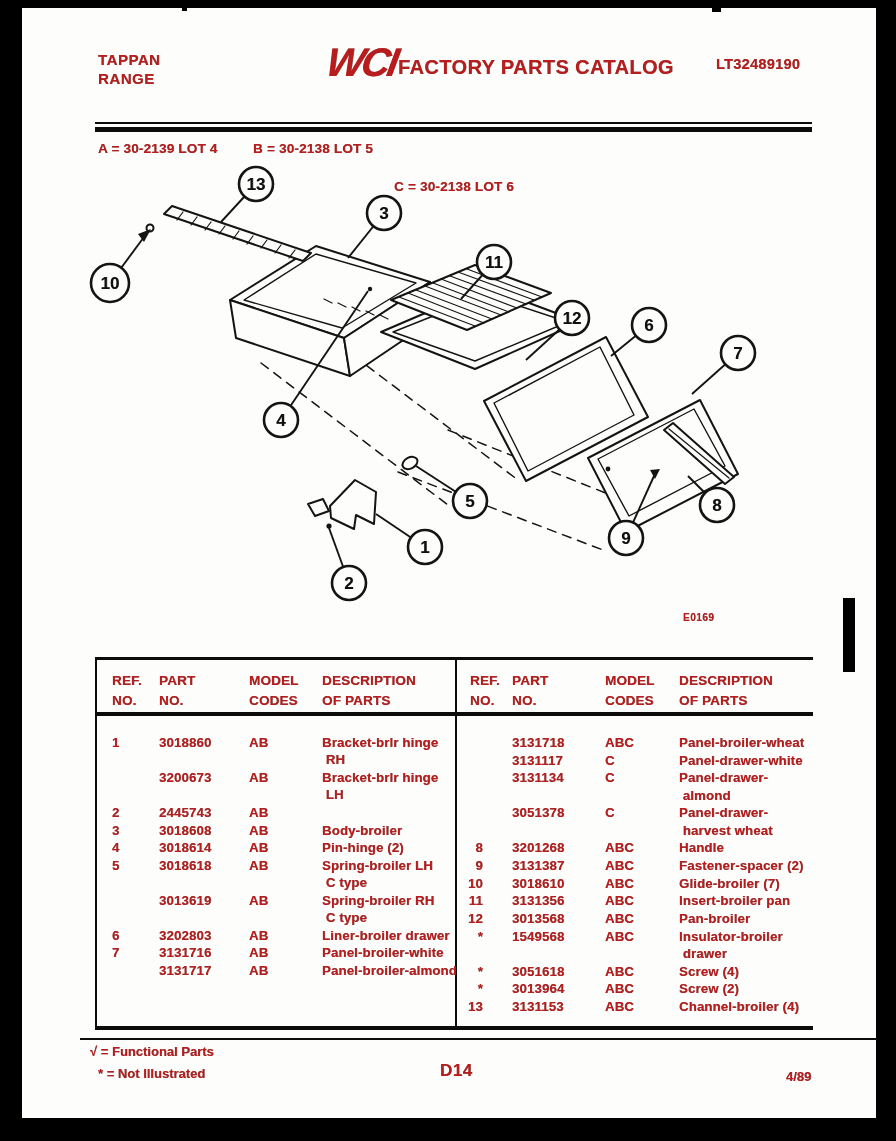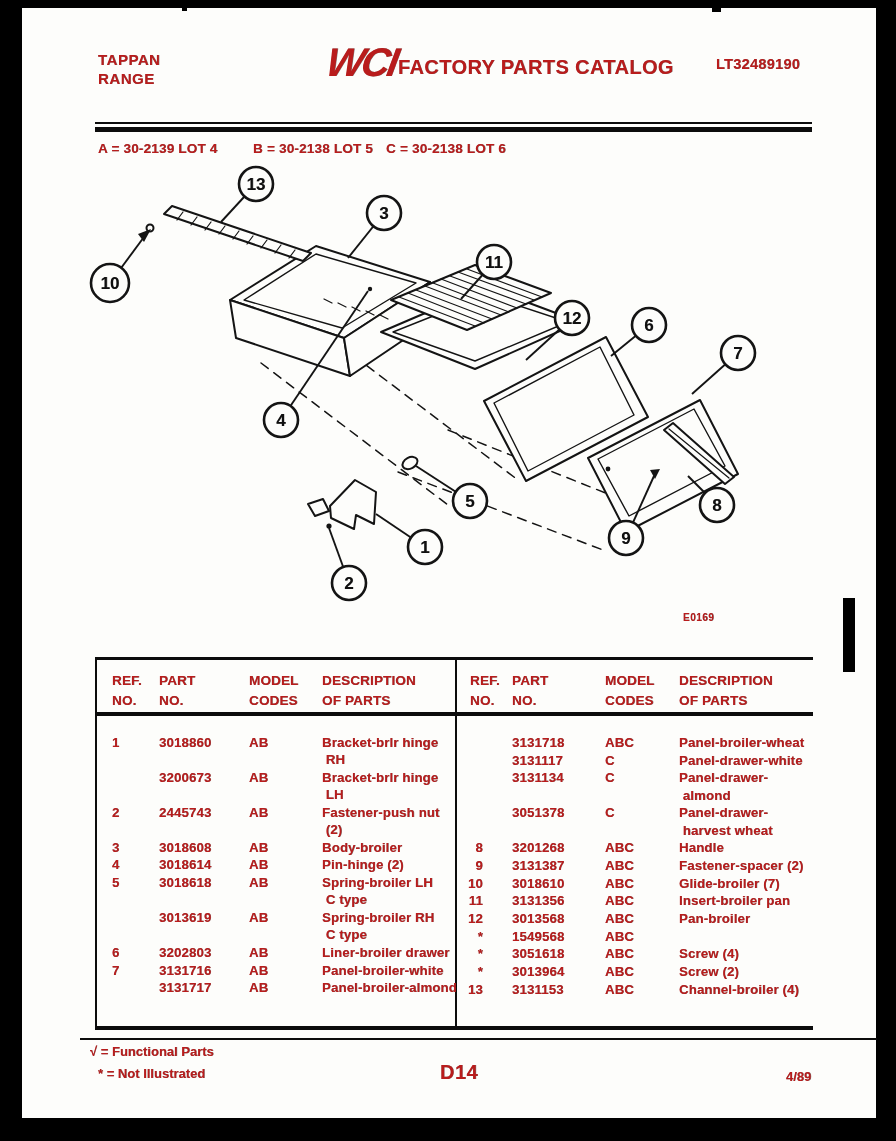--- a/index.html
+++ b/index.html
@@ -37,21 +37,21 @@
   .half-left .prow{grid-template-columns:47px 90px 73px auto;padding-left:15px;}
   .half-right .prow{grid-template-columns:55px 93px 74px auto;}
   .half-right .cell.ref{text-align:right;padding-right:29px;}
   .half-right .hdr-row .cell.ref{text-align:left;padding-right:0;padding-left:13px;}
   .cell{white-space:pre;font-size:13.2px;line-height:17.2px;font-weight:700;letter-spacing:.15px;}
   .hdr-row .cell{font-size:13.5px;line-height:20px;}
   
   .foot-rule{left:58px;top:1030px;width:797px;height:2px;background:#0c0c0c;}
   .legend1{left:68px;top:1036px;font-size:13px;}
   .legend2{left:76px;top:1058px;font-size:13px;}
-  .pagecode{left:418px;top:1053px;font-size:20px;letter-spacing:.5px;}
+  .pagecode{left:418px;top:1053px;font-size:17px;letter-spacing:.5px;}
   .issue{left:764px;top:1061px;font-size:13px;}
   
   .blob{background:#000;}
 </style>
 </head>
 <body>
 
 <div class="page">
 
   <div class="abs brand b">
@@ -59,21 +59,21 @@
     <div>RANGE</div>
   </div>
   <div class="abs logo">WCI</div>
   <div class="abs cat-title b">FACTORY PARTS CATALOG</div>
   <div class="abs docnum b">LT32489190</div>
   <div class="abs rule-thin"></div>
   <div class="abs rule-thick"></div>
 
   <div class="abs lot b" style="left:76px;">A = 30-2139 LOT 4</div>
   <div class="abs lot b" style="left:231px;">B = 30-2138 LOT 5</div>
-  <div class="abs lot b" style="left:364px;">C = 30-2138 LOT 6</div>
+  <div class="abs lot b" style="left:372px;margin-top:38px;">C = 30-2138 LOT 6</div>
 
   <svg id="diagram-svg" class="abs" width="730" height="480" viewBox="95 165 730 480">
     <g stroke="#141414" fill="none" stroke-width="2" stroke-linejoin="round" stroke-linecap="round">
 
       <g stroke-width="1.5" stroke-dasharray="9 7">
         <line x1="283" y1="363" x2="470" y2="505"></line>
         <line x1="376" y1="356" x2="540" y2="480"></line>
         <line x1="420" y1="472" x2="625" y2="550"></line>
         <line x1="470" y1="430" x2="665" y2="508"></line>
       </g>
@@ -260,22 +260,20 @@
             <div class="cell ref"></div>
             <div class="cell part">3200673</div>
             <div class="cell codes">AB</div>
             <div class="cell desc">Bracket-brlr hinge
  LH</div>
           </div>
           <div class="prow">
             <div class="cell ref">2</div>
             <div class="cell part">2445743</div>
             <div class="cell codes">AB</div>
-            <div class="cell desc">Fastener-push nut
- (2)</div>
           </div>
           <div class="prow">
             <div class="cell ref">3</div>
             <div class="cell part">3018608</div>
             <div class="cell codes">AB</div>
             <div class="cell desc">Body-broiler</div>
           </div>
           <div class="prow">
             <div class="cell ref">4</div>
             <div class="cell part">3018614</div>
@@ -382,20 +380,22 @@
           <div class="prow">
             <div class="cell ref">12</div>
             <div class="cell part">3013568</div>
             <div class="cell codes">ABC</div>
             <div class="cell desc">Pan-broiler</div>
           </div>
           <div class="prow">
             <div class="cell ref">*</div>
             <div class="cell part">1549568</div>
             <div class="cell codes">ABC</div>
+            <div class="cell desc">Insulator-broiler
+ drawer</div>
           </div>
           <div class="prow">
             <div class="cell ref">*</div>
             <div class="cell part">3051618</div>
             <div class="cell codes">ABC</div>
             <div class="cell desc">Screw (4)</div>
           </div>
           <div class="prow">
             <div class="cell ref">*</div>
             <div class="cell part">3013964</div>

